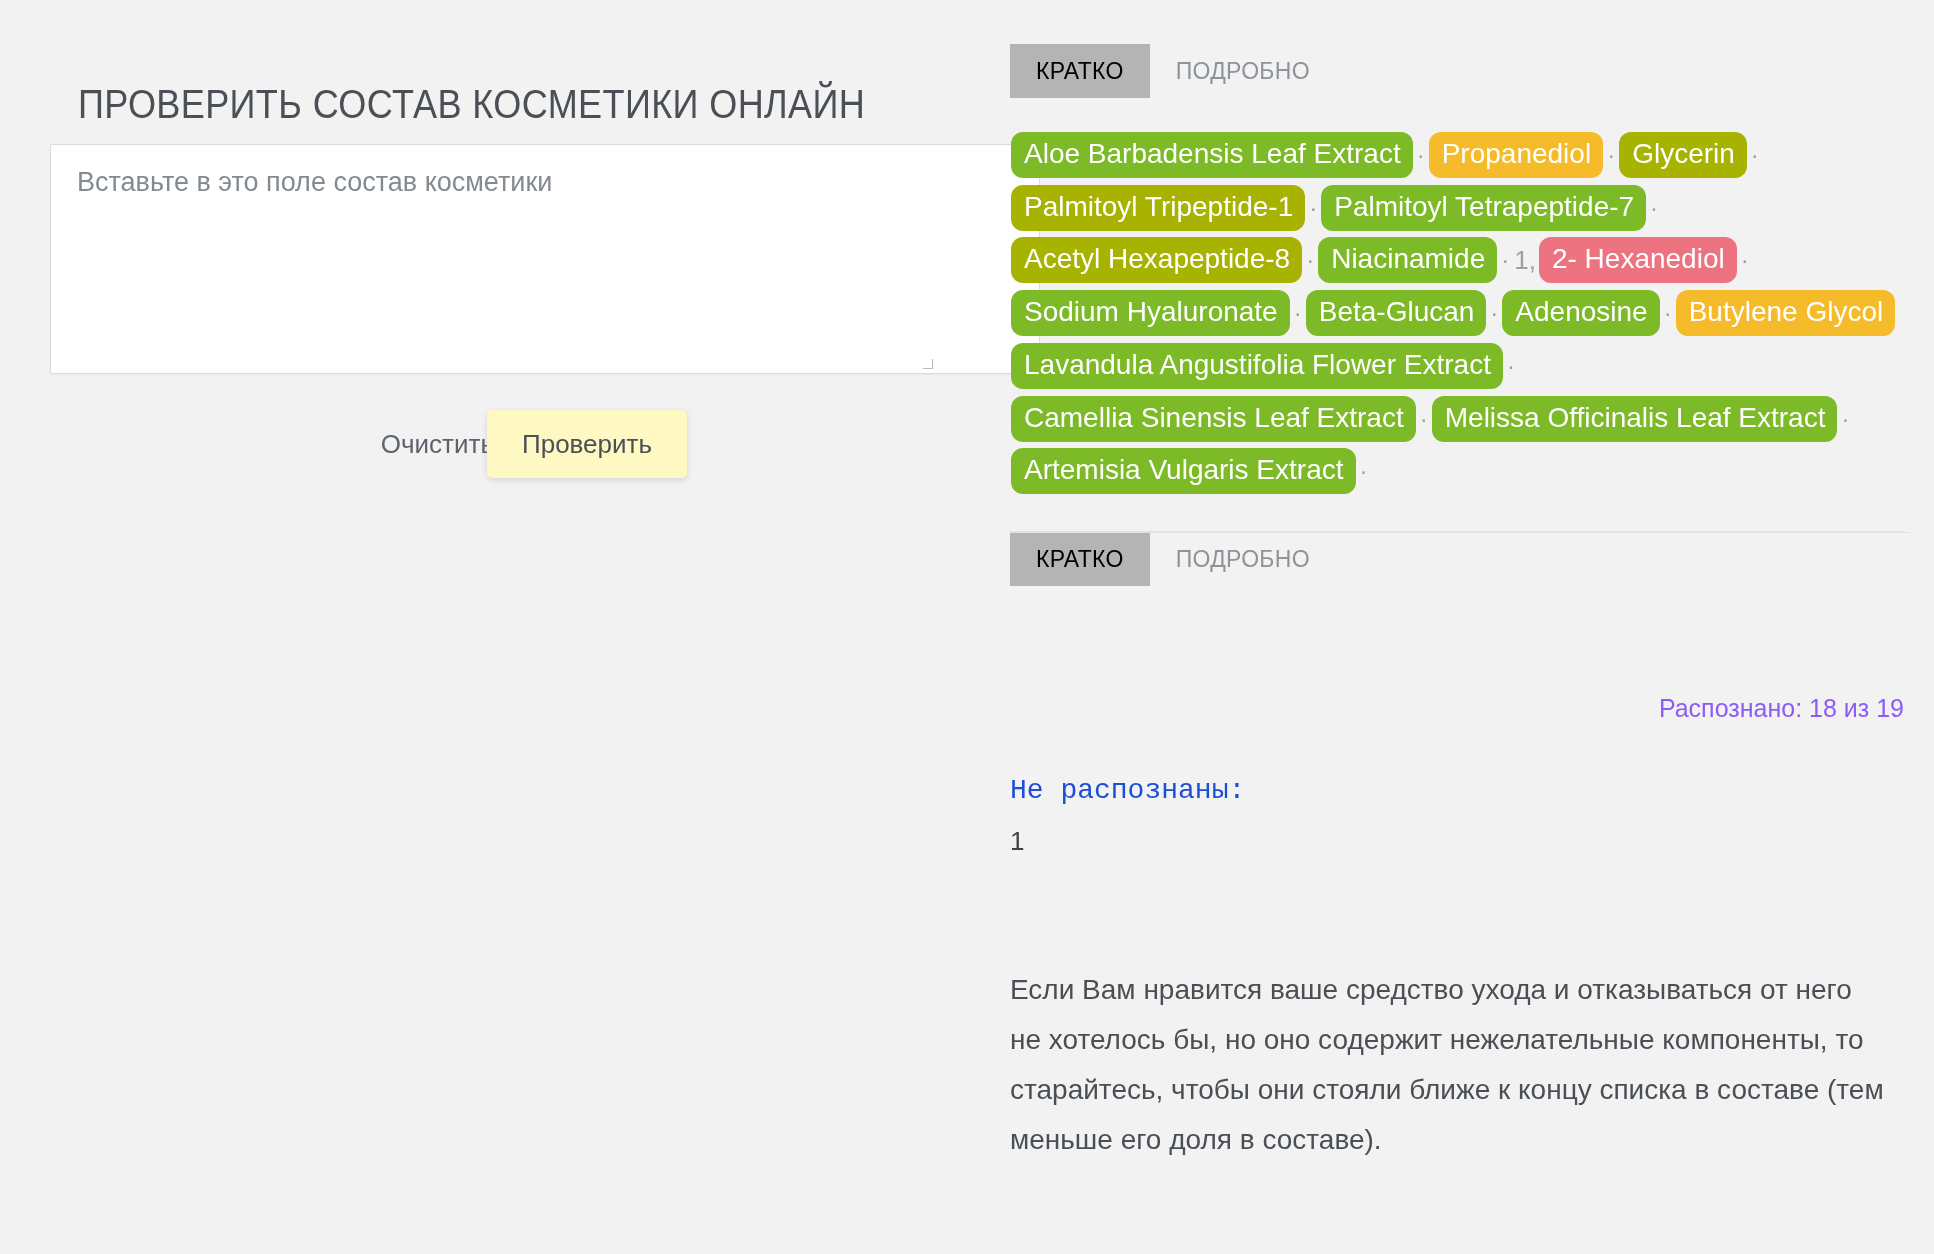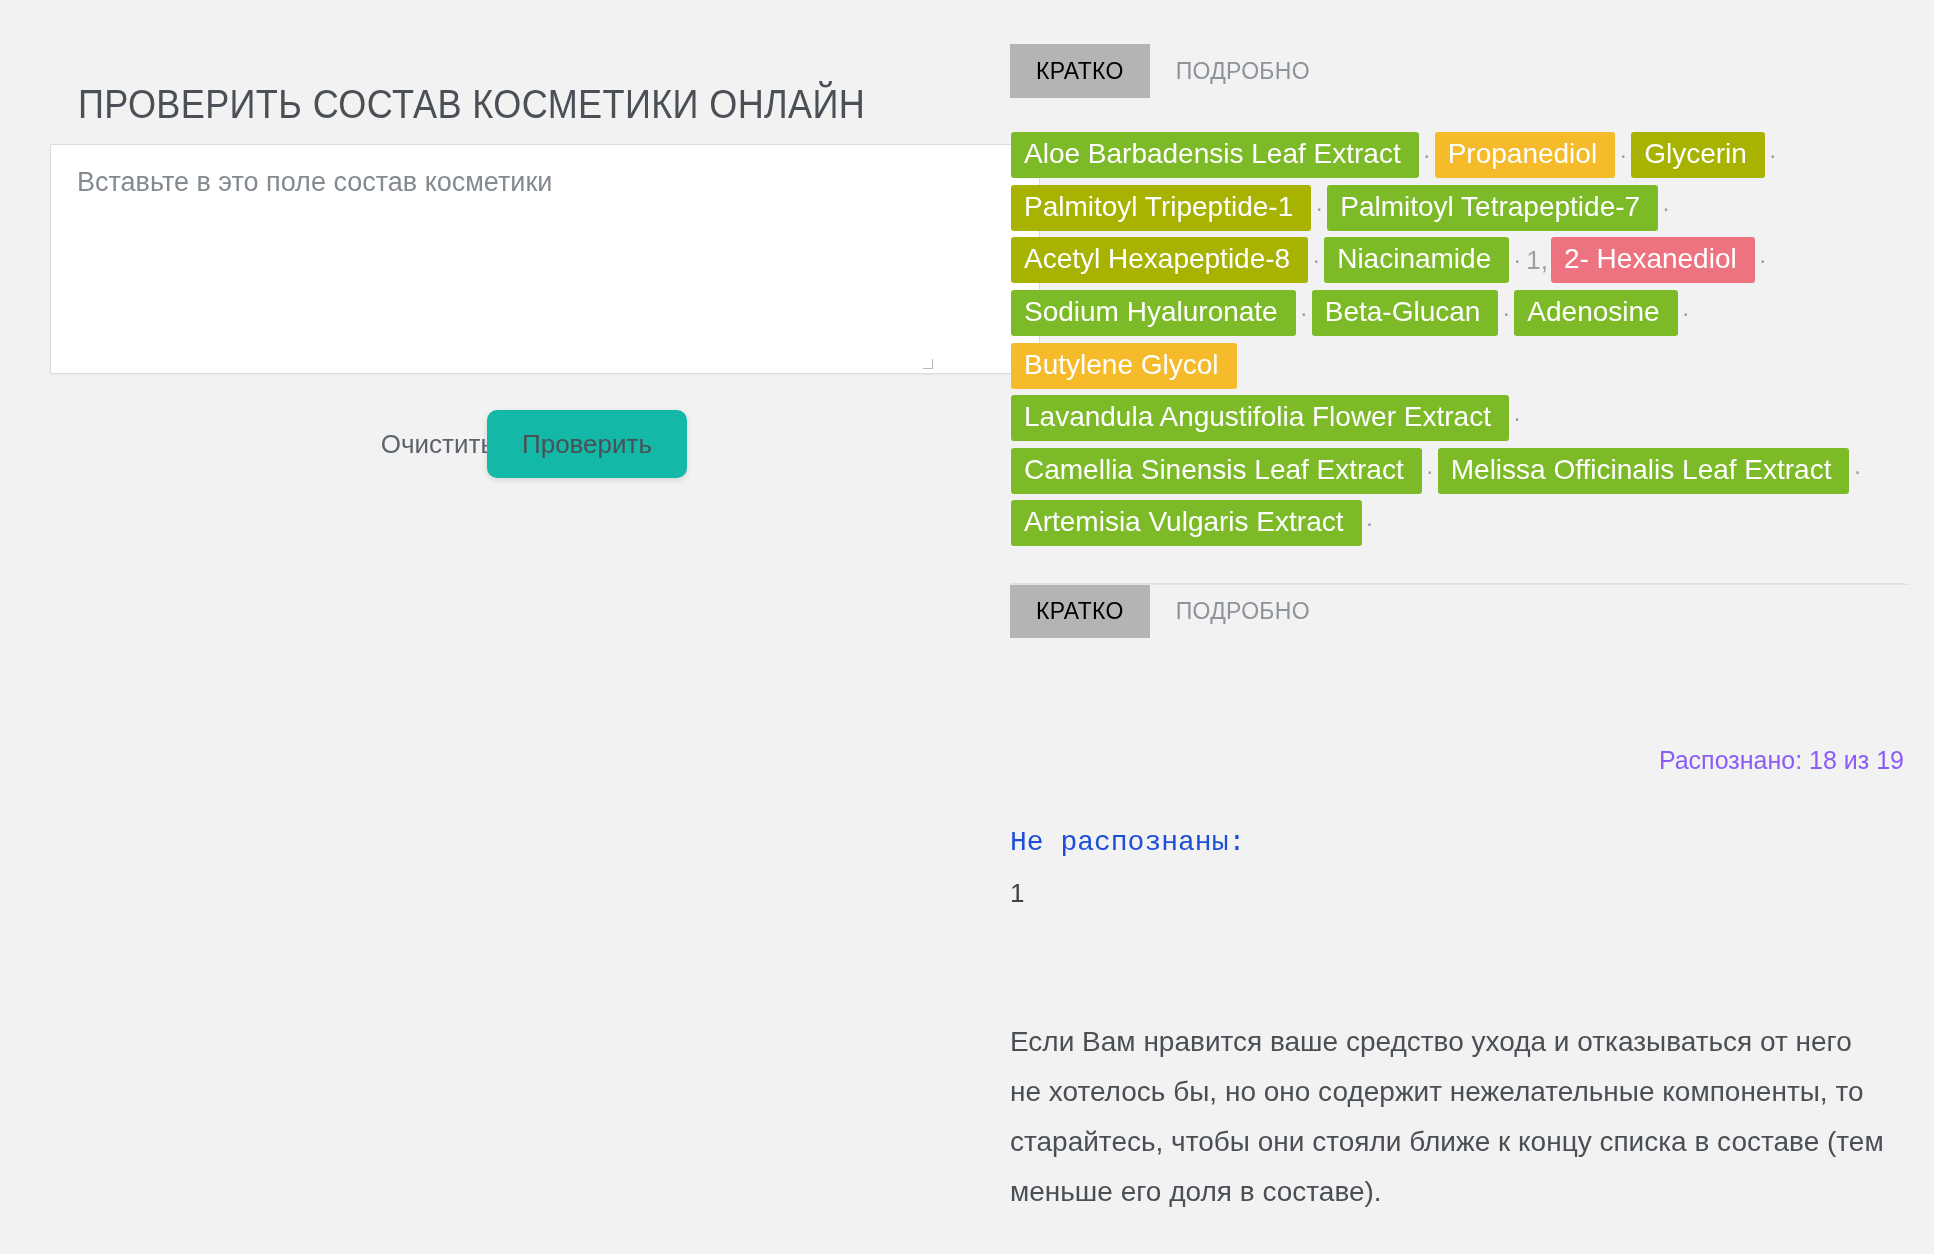--- a/index.html
+++ b/index.html
@@ -83,23 +83,23 @@
     color: #5c636b;
     background: transparent;
     border: none;
     cursor: pointer;
     padding: 6px 8px;
   }
   .btn-check {
     position: absolute;
     left: 437px; top: 0px;
     width: 200px; height: 68px;
-    background: #14b8a6;
+    background: #fef9c3;
     border: none;
-    border-radius: 10px;
+    border-radius: 5px;
     box-shadow: 0 2px 6px rgba(0,0,0,0.12);
     font-family: "Liberation Sans", sans-serif;
     font-size: 26px;
     color: #4b5057;
     cursor: pointer;
   }
 
   
   .right-col {
     position: absolute;
@@ -130,22 +130,22 @@
     color: #000000;
   }
 
   .tags-area {
     margin-top: 30px;
     width: 894px;
     line-height: 52px;
   }
   .tag {
     display: inline-block;
-    border-radius: 3px;
-    padding: 3px 18px 5px 13px;
+    border-radius: 12px;
+    padding: 3px 12px 5px 13px;
     margin: 0 1px;
     color: #ffffff;
     font-family: "Liberation Sans Narrow", "Liberation Sans", sans-serif;
     font-size: 28px;
     line-height: 38px;
     vertical-align: middle;
     white-space: nowrap;
     cursor: pointer;
     text-align: right;
   }

